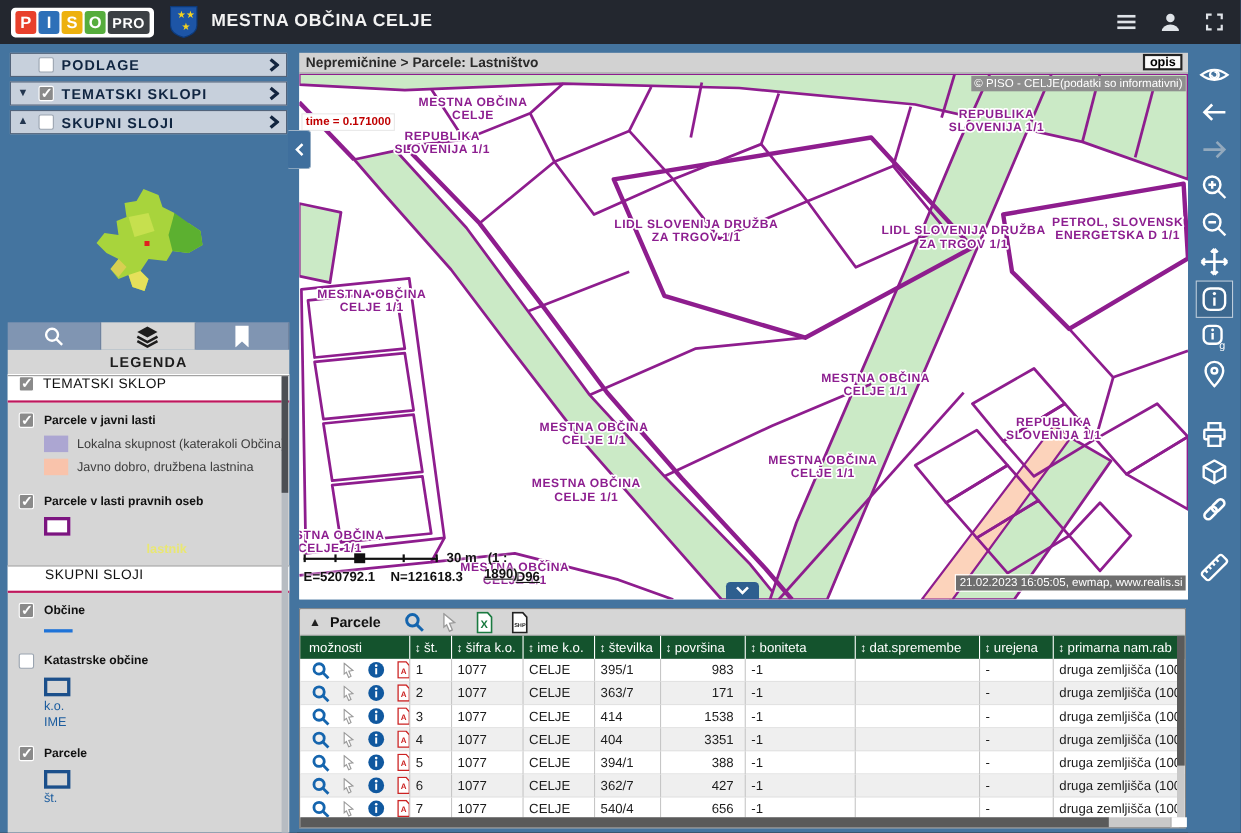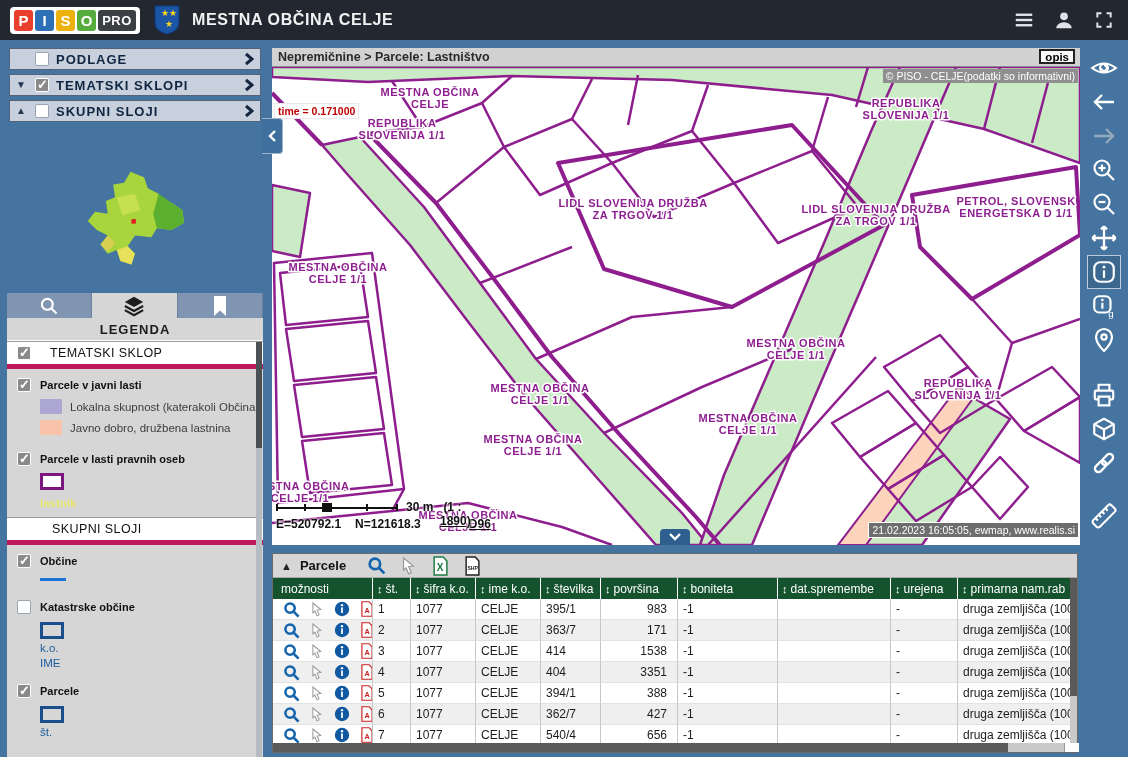--- a/index.html
+++ b/index.html
@@ -24,27 +24,27 @@
   .cb.checked{background:#8a8a8a;border-color:#fff;}
   .cb.checked::after{content:"\2713";position:absolute;left:1px;top:-2px;color:#fff;font-size:13px;font-weight:bold;}
   #minimap{position:absolute;left:72px;top:130px;width:126px;height:100px;}
   #detailRow{position:absolute;left:0;top:233px;width:270px;display:flex;justify-content:center;align-items:center;gap:7px;}
   #detailRow .txt{color:#f2eeff;font-size:12px;}
   #tabbar{position:absolute;left:7px;top:253px;width:256px;height:25px;display:flex;}
   .tab{flex:1;background:#8095b2;display:flex;align-items:center;justify-content:center;cursor:pointer;border-right:1px solid #6d809c;}
   .tab.active{background:#d6d6d6;}
   #legend{position:absolute;left:7px;top:278px;width:256px;height:479px;background:#d6d6d6;font-size:12px;color:#222;}
   #legendTitle{height:22px;display:flex;align-items:center;justify-content:center;font-weight:bold;font-size:13px;letter-spacing:1px;color:#1c1c1c;border-bottom:1px solid #fff;}
-  .lrow-white{background:#fff;border-top:1px solid #999;border-bottom:5px solid #be185d;height:22px;display:flex;align-items:center;gap:19px;padding:0 0 0 10px;}
+  .lrow-white{background:#fff;border-top:1px solid #999;border-bottom:2px solid #be185d;height:22px;display:flex;gap:8px;padding:0 0 0 10px;}
   .lrow-white .cap{font-size:12.5px;color:#111;letter-spacing:.4px;}
   .group-head{display:flex;align-items:center;gap:9px;padding:9px 0 4px 10px;font-weight:bold;font-size:11px;color:#111;}
   .sw-row{display:flex;align-items:center;gap:8px;padding:3px 0 3px 33px;color:#3c3c3c;font-size:11.5px;}
   .sw{width:22px;height:15px;flex:0 0 auto;}
   .sw.outline{width:24px;height:17px;background:#fff;border:3px solid #7c1580;box-sizing:border-box;}
-  .owner{padding:4px 0 2px 33px;color:#e9e773;font-weight:bold;font-size:11.5px;}
+  .owner{padding:4px 0 2px 33px;color:#e9e773;font-weight:bold;font-size:11.5px;text-align:center;}
   .lay-sw-line{width:26px;height:3px;background:#1e73d8;margin:6px 0 6px 33px;}
   .lay-sw-rect{width:24px;height:17px;border:3px solid #1b4f8b;box-sizing:border-box;background:#d6d6d6;margin:4px 0 2px 33px;}
   .lay-tag{color:#1b5c9e;font-size:11.5px;padding-left:33px;line-height:15px;}
   #legScroll{position:absolute;right:1px;top:24px;width:6px;height:432px;background:#b7bcc2;}
   #legScroll .thumb{width:6px;height:106px;background:#4c4f54;}
   
   #crumbBar{position:absolute;left:272px;top:48px;width:808px;height:19px;background:#d2d2d2;border-bottom:1px solid #8d8d8d;display:flex;align-items:center;box-sizing:border-box;}
   #crumb{font-weight:bold;font-size:12.5px;color:#2a2a2a;padding-left:6px;}
   #opisBtn{position:absolute;right:5px;top:1px;height:15px;background:#fafafa;border:2px solid #222;font-weight:bold;font-size:11.5px;padding:0 4px;line-height:13px;cursor:pointer;}
   #mapWrap{position:absolute;left:272px;top:67px;width:808px;height:478px;background:#fff;overflow:hidden;}

